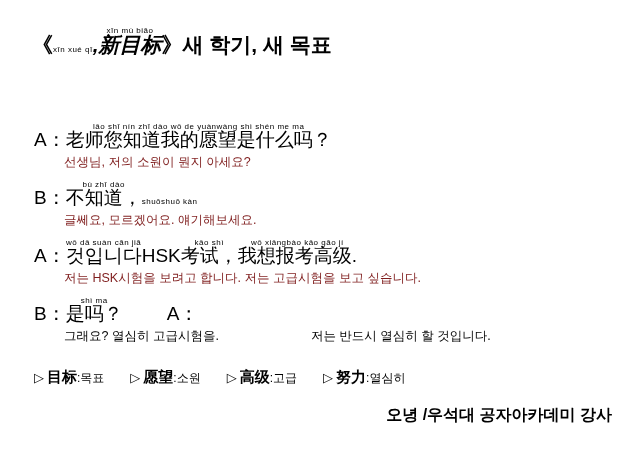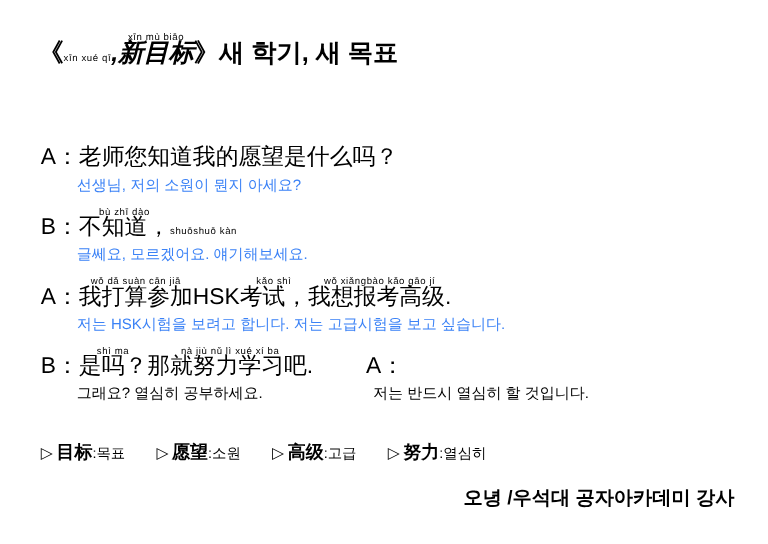--- a/index.html
+++ b/index.html
@@ -72,21 +72,21 @@
     line-height: 1.1;
   }
   .line-cn .spk {
     font-size: 19px;
   }
   .line-ko {
     font-size: 12.5px;
     margin-top: 3px;
     margin-left: 30px;
     white-space: nowrap;
-    color: #3b82f6;
+    color: #7f1d1d;
   }
   .row2 {
     position: relative;
     white-space: nowrap;
   }
   .row2 .col-b {
     display: inline-block;
   }
   .row2 .col-a {
     display: inline-block;
@@ -145,45 +145,45 @@
 <body>
 
 <div class="title">
   <span class="plain">《</span><span class="rb"><span class="py">xīn xué qī</span></span><span class="rb"><span class="py"></span><span class="ch">, </span></span><span class="rb"><span class="py">xīn mù biāo</span><span class="ch">新目标</span></span><span class="plain">》</span><span class="ko">새 학기, 새 목표</span>
 </div>
 
 <div class="body">
 
   <div class="turn">
     <div class="line-cn">
-      <span class="spk">A：</span><span class="rb"><span class="ch">老师您知道我的愿望是什么吗？</span></span>
+      <span class="spk">A：</span><span class="rb"><span class="py">lǎo shī nín zhī dào wǒ de yuànwàng shì shén me ma</span><span class="ch">老师您知道我的愿望是什么吗？</span></span>
     </div>
     <div class="line-ko">선생님, 저의 소원이 뭔지 아세요?</div>
   </div>
 
   <div class="turn">
     <div class="line-cn">
       <span class="spk">B：</span><span class="rb"><span class="py">bù zhī dào</span><span class="ch">不知道，</span></span><span class="rb"><span class="py">shuōshuō kàn</span></span>
     </div>
     <div class="line-ko">글쎄요, 모르겠어요. 얘기해보세요.</div>
   </div>
 
   <div class="turn">
     <div class="line-cn">
-      <span class="spk">A：</span><span class="rb"><span class="py">wǒ dǎ suàn cān jiā</span><span class="ch">我打算参加</span></span><span class="rb"><span class="py"></span><span class="ch">HSK</span></span><span class="rb"><span class="py">kǎo shì</span><span class="ch">考试，</span></span><span class="rb"><span class="py">wǒ xiǎngbào kǎo gāo jí</span><span class="ch">我想报考高级.</span></span>
+      <span class="spk">A：</span><span class="rb"><span class="py">wǒ dǎ suàn cān jiā</span><span class="ch">것입니다</span></span><span class="rb"><span class="py"></span><span class="ch">HSK</span></span><span class="rb"><span class="py">kǎo shì</span><span class="ch">考试，</span></span><span class="rb"><span class="py">wǒ xiǎngbào kǎo gāo jí</span><span class="ch">我想报考高级.</span></span>
     </div>
     <div class="line-ko">저는 HSK시험을 보려고 합니다. 저는 고급시험을 보고 싶습니다.</div>
   </div>
 
   <div class="turn">
     <div class="row2 line-cn">
-      <span class="col-b"><span class="spk">B：</span><span class="rb"><span class="py">shì ma</span><span class="ch">是吗？</span></span><span class="rb"><span class="py">nà jiù nǔ lì xué xí ba</span><span class="ch">那就努力学习吧.</span></span></span><span class="col-a"><span class="spk">A：</span></span>
+      <span class="col-b"><span class="spk">B：</span><span class="rb"><span class="py">shì ma</span><span class="ch">是吗？</span></span></span><span class="col-a"><span class="spk">A：</span></span>
     </div>
     <div class="row2-ko">
-      <span class="k1">그래요? 열심히 공부하세요.</span><span class="k2">저는 반드시 열심히 할 것입니다.</span>
+      <span class="k1">그래요? 열심히 고급시험을.</span><span class="k2">저는 반드시 열심히 할 것입니다.</span>
     </div>
   </div>
 
 </div>
 
 <div class="vocab">
   <span class="item"><span class="tri">▷</span><span class="cn">目标</span><span class="ko">:</span><span class="ko">목표</span></span><span class="item"><span class="tri">▷</span><span class="cn">愿望</span><span class="ko">:</span><span class="ko">소원</span></span><span class="item"><span class="tri">▷</span><span class="cn">高级</span><span class="ko">:</span><span class="ko">고급</span></span><span class="item"><span class="tri">▷</span><span class="cn">努力</span><span class="ko">:</span><span class="ko">열심히</span></span>
 </div>
 
 <div class="footer">오녕 /우석대 공자아카데미 강사</div>

